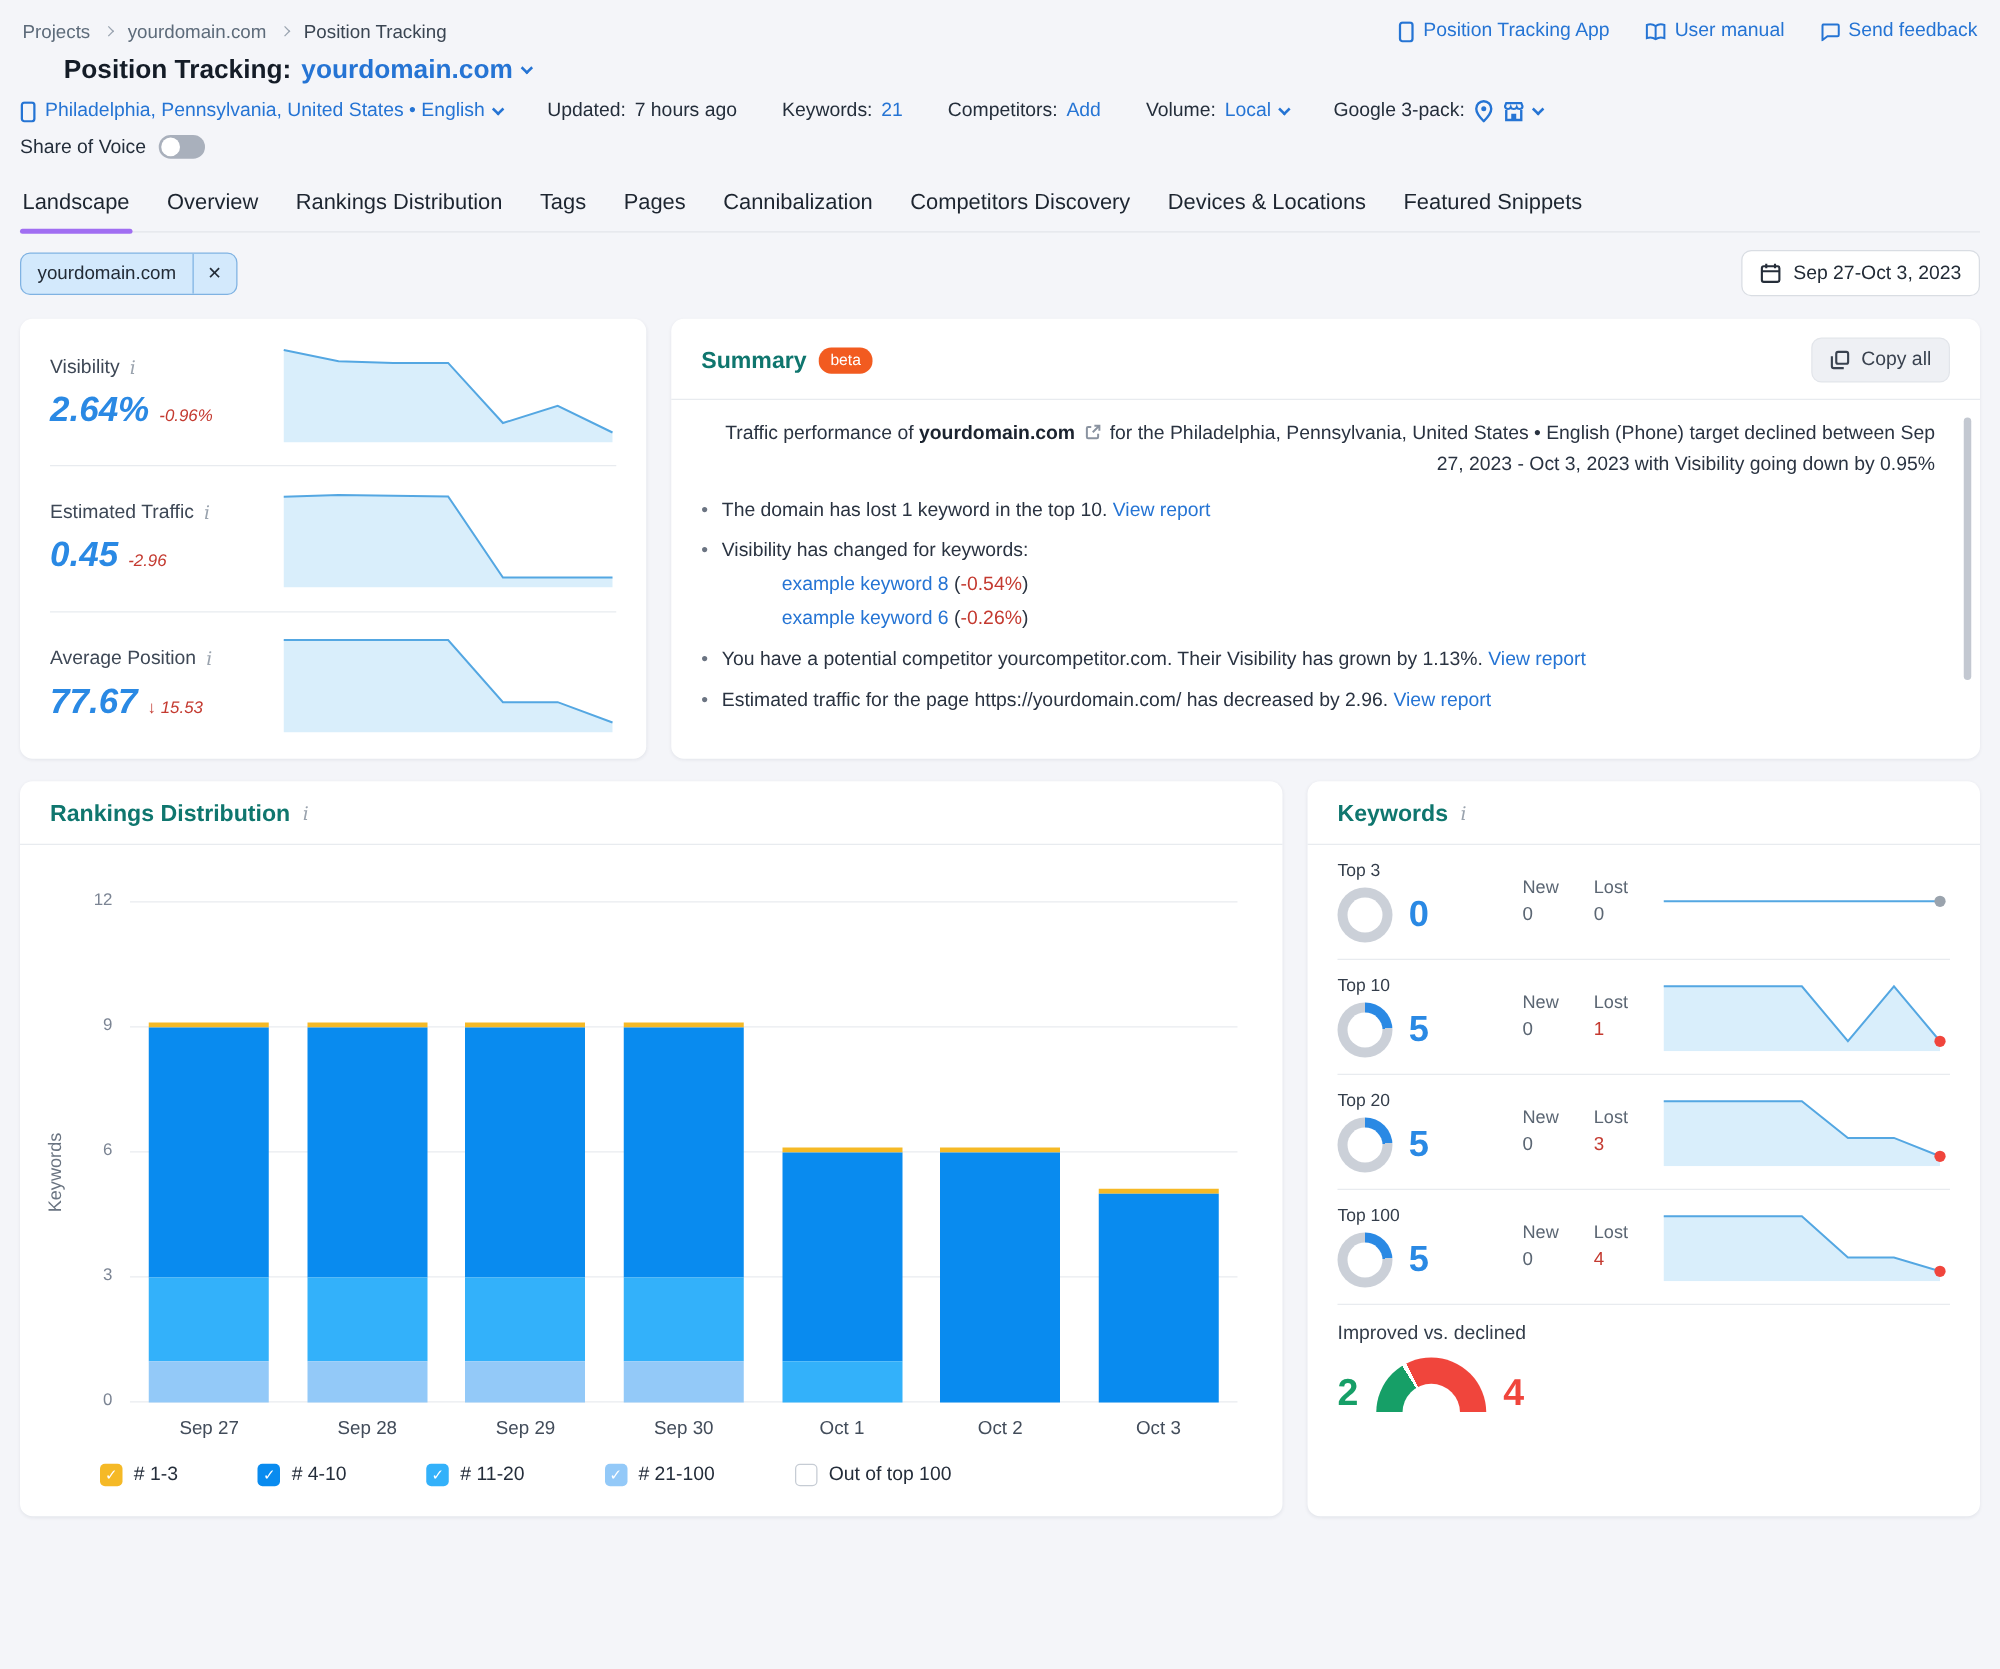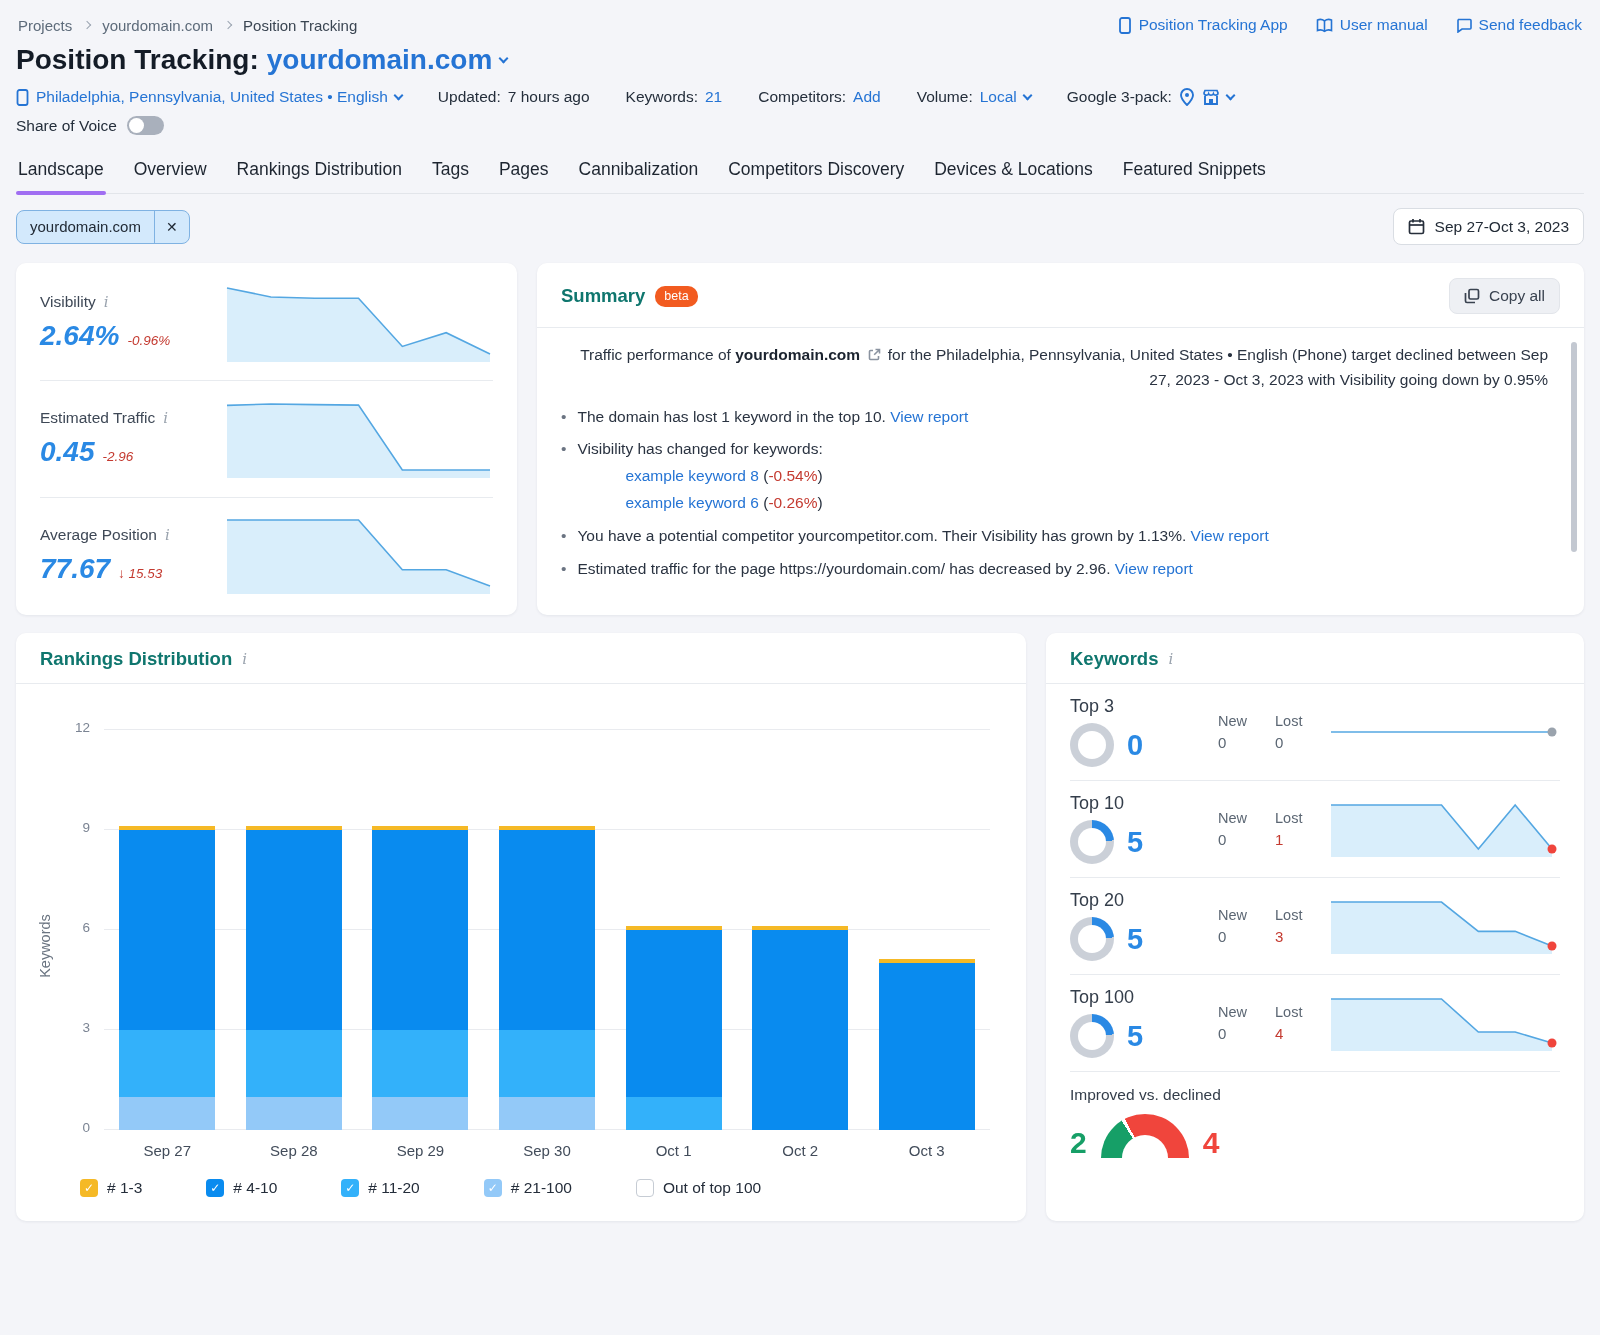--- a/index.html
+++ b/index.html
@@ -20,21 +20,21 @@
   
   .breadcrumb-row { justify-content:space-between; padding:4px 2px 2px; }
   .crumbs { display:flex; gap:12px; align-items:center; font-size:15px; color:#5d6b7a; }
   .crumb-sep { color:#9aa4b0; width:6px; height:6px; border-width:1.5px; }
   .crumb.current { color:#3a4552; }
   .top-links { display:flex; gap:28px; }
   .top-link { color:#2574d4; display:flex; gap:7px; align-items:center; font-size:15.5px; cursor:pointer; }
 
   
   .title-row { justify-content:space-between; margin-top:8px; }
-  .h1 { font-size:28px; font-weight:bold; color:#141c27; display:flex; align-items:flex-end; gap:8px; }
+  .h1 { font-size:21px; font-weight:bold; color:#141c27; display:flex; align-items:flex-end; gap:8px;margin-left:35px; }
   .h1-domain { color:#2574d4; display:flex; align-items:center; gap:8px; cursor:pointer; }
   .hdr-buttons { display:flex; gap:10px; align-items:center; }
   .btn { background:#eef0f4; border:1px solid #e2e5ea; border-radius:8px; height:36px; display:flex; align-items:center; gap:9px; padding:0 14px; font-size:15.5px; color:#39424f; cursor:pointer; }
   .btn.icon-btn { width:44px; justify-content:center; padding:0; position:relative; }
   .notif-dot { position:absolute; top:-5px; right:-5px; width:14px; height:14px; border-radius:50%; background:#f4581c; }
   .gear-glyph { font-size:20px; color:#3e4754; line-height:1; }
 
   
   .meta-row { margin-top:12px; gap:36px; font-size:15.5px; color:#242e3b; }
   .meta-item { display:flex; gap:7px; align-items:center; }
@@ -106,21 +106,21 @@
   .leg-item { display:flex; gap:9px; font-size:15.5px; color:#242d3a; cursor:pointer;padding-left:36px; }
   .cbox { width:18px; height:18px; border-radius:4px; display:flex; align-items:center; justify-content:center; color:#fff; font-size:12px; font-weight:bold; }
   .cbox.checked::after { content:"✓"; }
   .cbox.unchecked { background:#fff; border:1.5px solid #c6ccd4; }
 
   
   .keywords-card { flex:1; height:588px; }
   .kw-body { padding:0 24px 8px; }
   .kw-row { display:flex; align-items:center; padding:12px 0 13px; border-bottom:1px solid #e8ebef; }
   .kw-left { width:148px; }
-  .kw-title { font-size:18px; color:#333d4a; }
+  .kw-title { font-size:14px; color:#333d4a; }
   .kw-count-row { display:flex; gap:13px; align-items:center; margin-top:6px; }
   .donut { width:44px; height:44px; border-radius:50%; position:relative; }
   .donut .hole { position:absolute; inset:8px; background:#fff; border-radius:50%; }
   .kw-count { font-size:29px; font-weight:bold; color:#2a89e4; }
   .kw-nl { display:flex; gap:28px; width:112px; }
   .nl-col { display:flex; flex-direction:column; }
   .nl-label { font-size:14.5px; color:#5b6673; }
   .nl-val { font-size:15px; color:#5b6673; margin-top:5px; }
   .nl-val.neg { color:#c43a30; }
   .kw-spark { flex:1; display:flex; justify-content:flex-end; align-items:center; }

